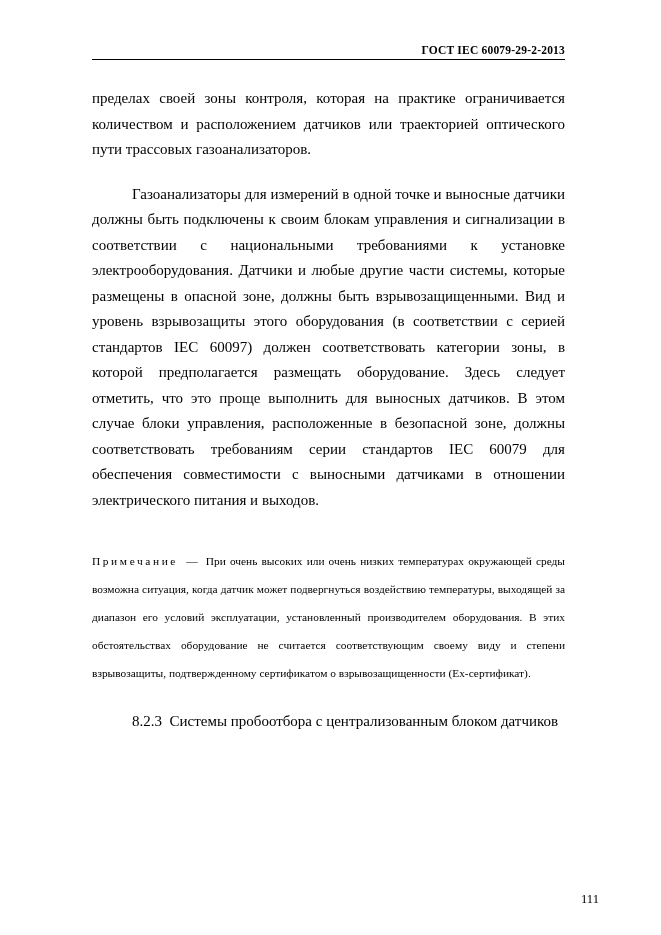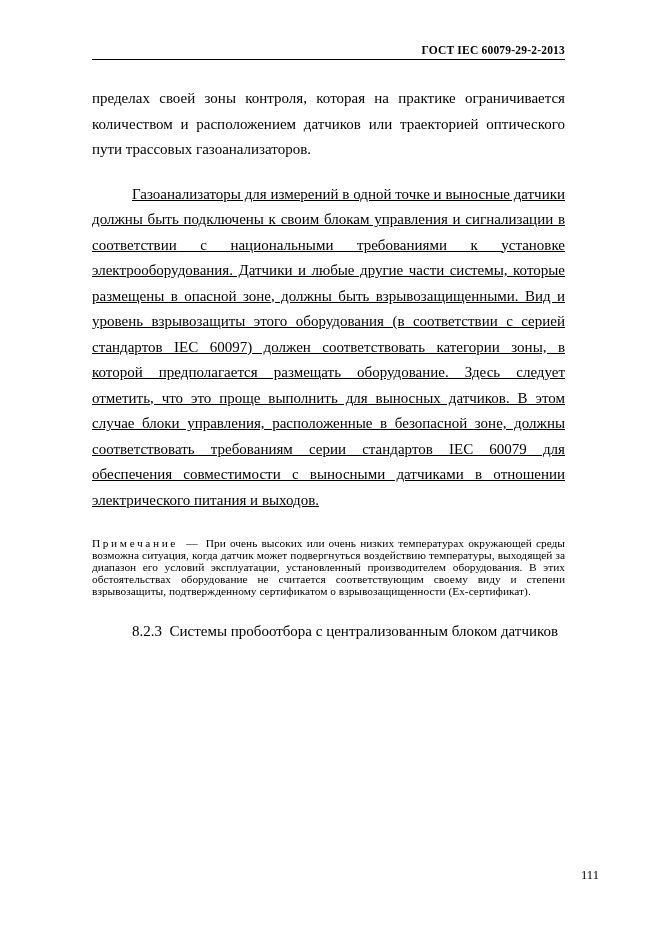--- a/index.html
+++ b/index.html
@@ -40,48 +40,47 @@
     line-height: 25.5px;
     text-align: justify;
     text-justify: inter-word;
     hyphens: none;
   }
   .body-text {
     text-align: justify;
   }
   .indent {
     text-indent: 40px;
-    text-decoration: underline;
   }
   .gap-before {
     margin-top: 22px;
   }
   .gap-before-small {
     margin-top: 19px;
   }
   .note {
     font-size: 11.4px;
-    line-height: 12px;
+    line-height: 28px;
     text-align: justify;
-    margin-top: 24px;
+    margin-top: 34px;
   }
   .note .note-label {
     letter-spacing: 2.6px;
   }
   .heading {
     text-indent: 40px;
     text-align: justify;
   }
   .heading .bold {
     font-weight: bold;
   }
   .page-number {
     position: absolute;
     right: 62px;
-    bottom: 52px;
+    bottom: 28px;
     font-size: 12.6px;
   }
 </style>
 </head>
 <body>
 
 <div class="page">
 
   <div class="header">
     <span>ГОСТ IEC 60079-29-2-2013</span>

